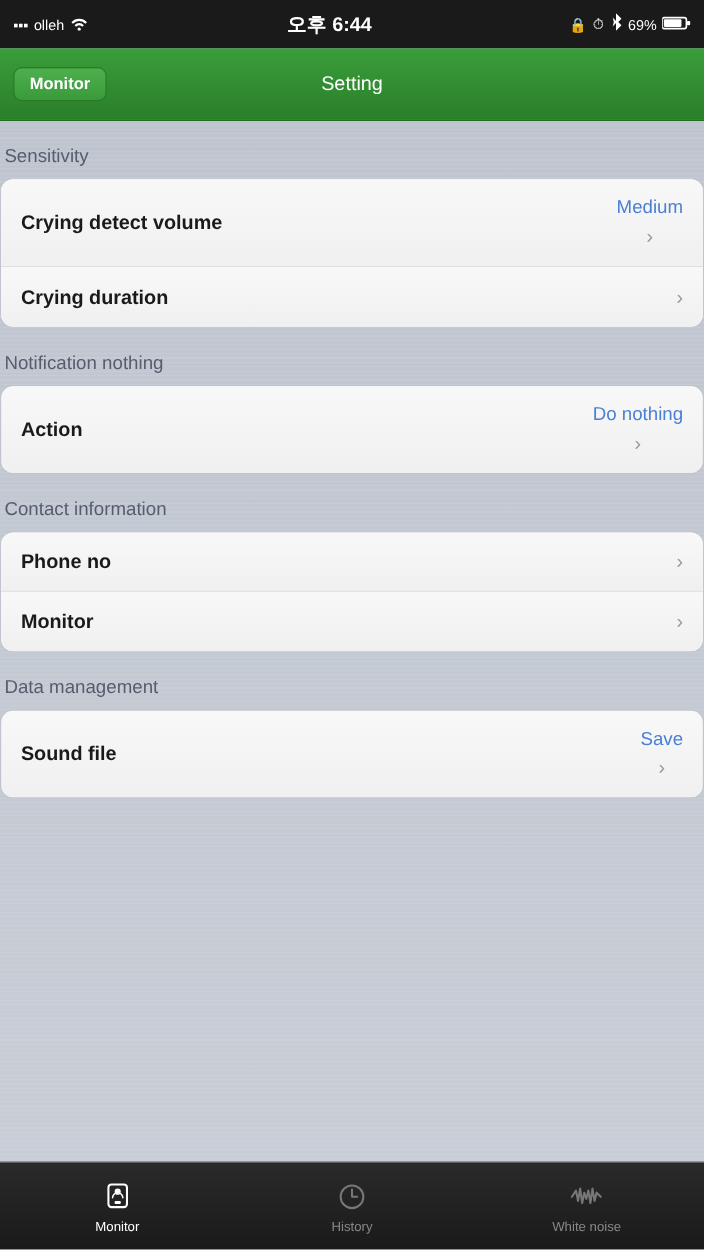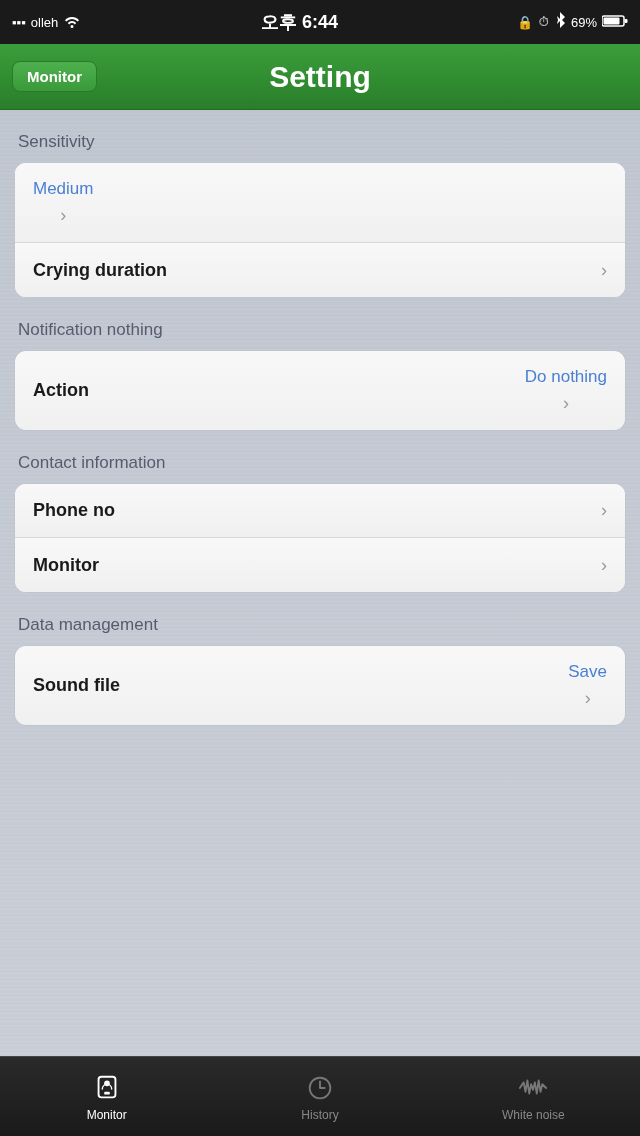--- a/index.html
+++ b/index.html
@@ -37,42 +37,42 @@
       height: 66px;
       background: linear-gradient(180deg, #3a9e3a 0%, #2a7e2a 100%);
       display: flex;
       align-items: center;
       justify-content: center;
       position: relative;
       border-bottom: 1px solid #1e6e1e;
     }
     .nav-title {
       color: white;
-      font-size: 30px;
-      font-weight: bold;
+      font-size: 18px;
+      font-weight: normal;
     }
     .nav-back-btn {
       position: absolute;
       left: 12px;
       background: linear-gradient(180deg, #4db04d 0%, #3a9a3a 100%);
       border: 1px solid #2a7a2a;
       border-radius: 8px;
       color: white;
       font-size: 15px;
       font-weight: 600;
       padding: 6px 14px;
       cursor: pointer;
     }
 
     
     .content {
       width: 100%;
       height: calc(1136px - 44px - 66px - 80px);
       overflow-y: auto;
-      padding: 18px 14px;
+      padding: 18px 0;
       background: #c8cdd6;
     }
 
     
     .section-header {
       font-size: 17px;
       font-weight: 500;
       color: #555c6e;
       margin-bottom: 10px;
       margin-top: 4px;
@@ -210,20 +210,21 @@
 
 <div class="nav-bar">
   <button class="nav-back-btn">Monitor</button>
   <span class="nav-title">Setting</span>
 </div>
 
 <div class="content">
 <div class="section-header">Sensitivity</div>
     <div class="card-group">
       <div class="card-row">
+        <span class="card-row-left">Crying detect volume</span>
         <span class="card-row-right">
           <span>Medium</span>
           <span class="chevron">›</span>
         </span>
       </div>
       <div class="card-row">
         <span class="card-row-left">Crying duration</span>
         <span class="card-row-right">
           <span class="chevron">›</span>
         </span>

